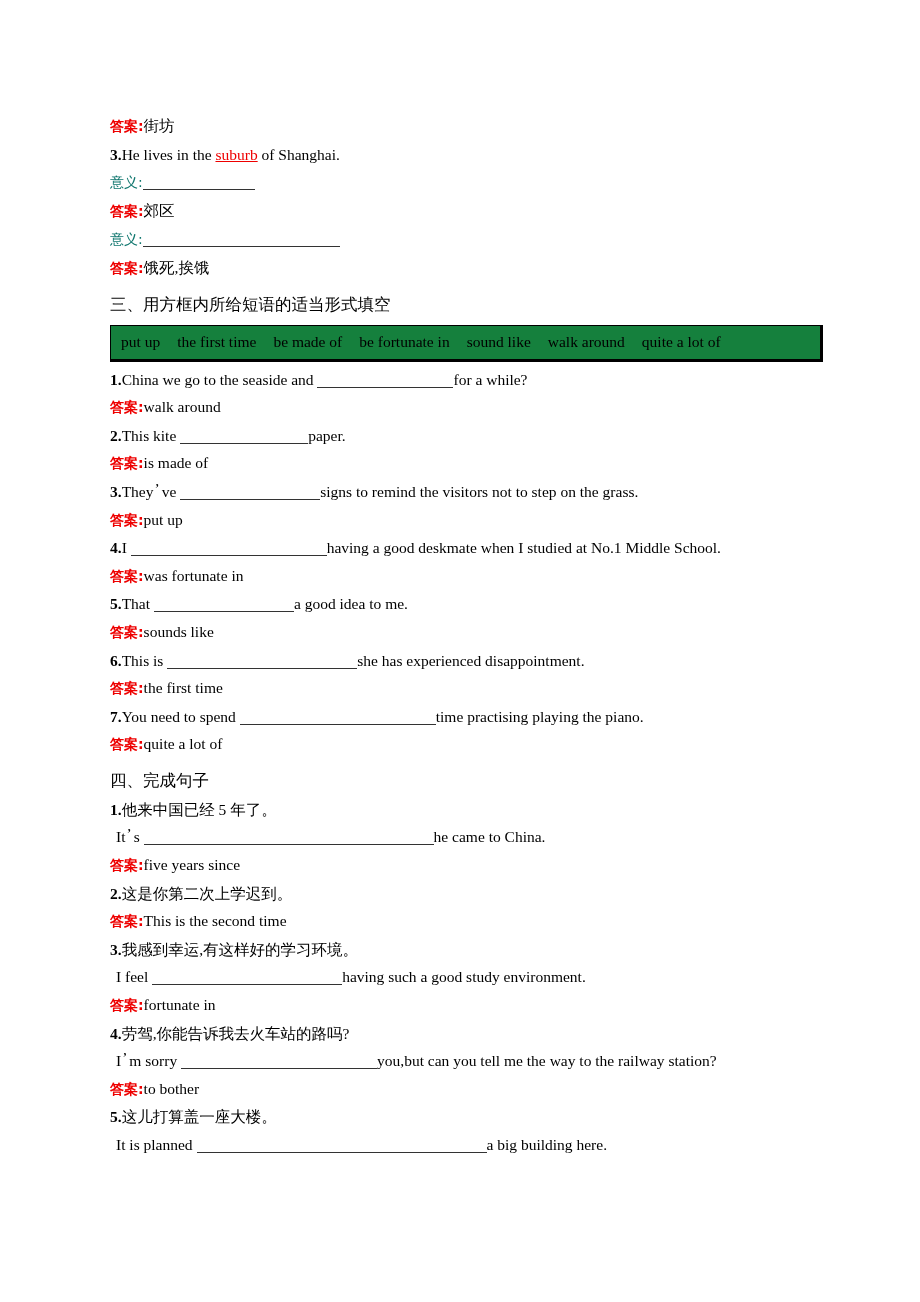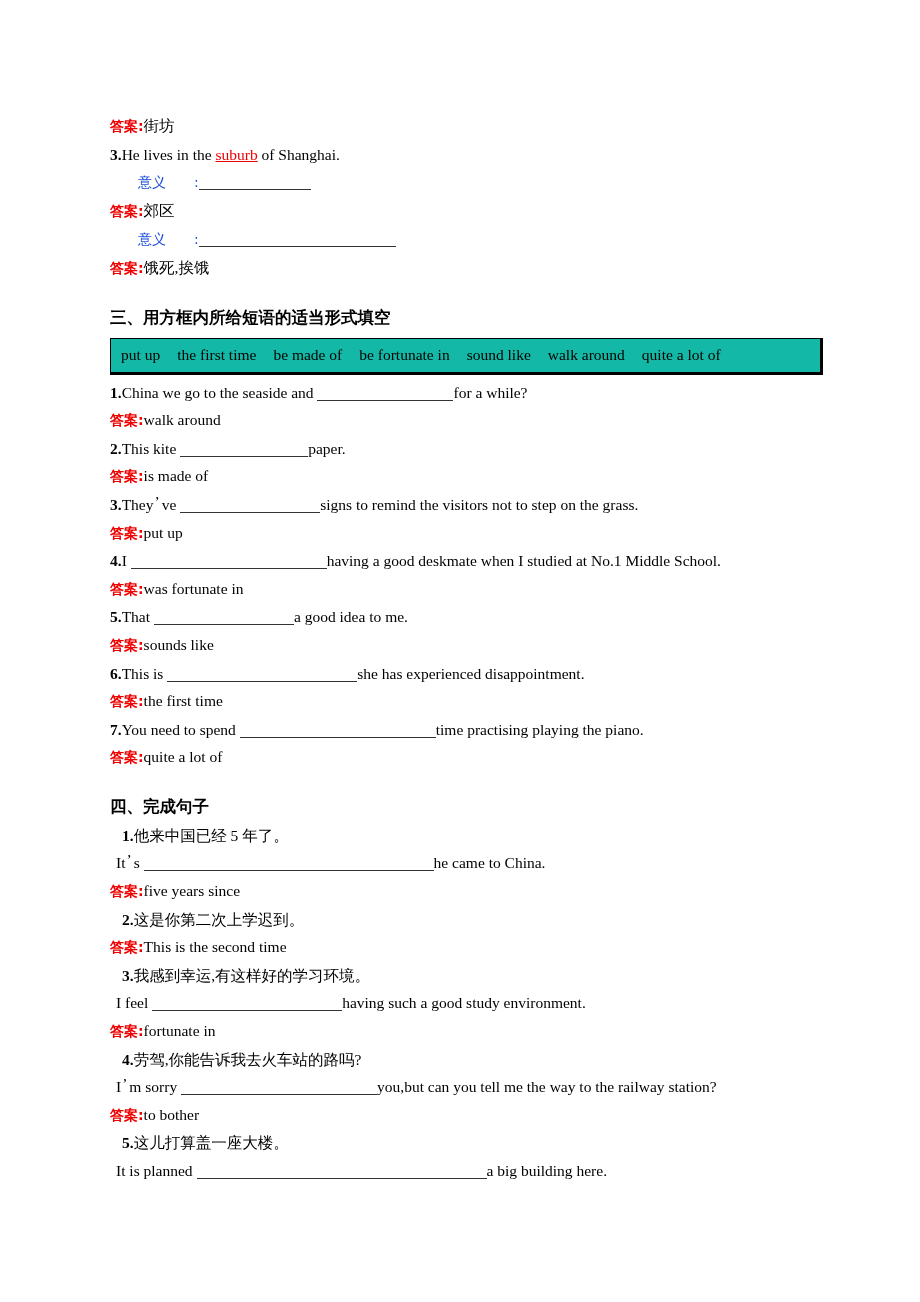--- a/index.html
+++ b/index.html
@@ -34,21 +34,20 @@
 
   
   .line {
     font-size: 15.5px;
     line-height: 27.6px;
     white-space: nowrap;
     letter-spacing: 0;
   }
   .line.cn {
     font-family: "Liberation Serif", "DejaVu Serif", serif;
-    margin-left: 12px;
   }
   .num {
     font-weight: bold;
   }
 
   
   .answer-line {
     font-size: 15.5px;
     line-height: 27.6px;
     white-space: nowrap;
@@ -67,46 +66,45 @@
 
   
   .meaning-line {
     font-size: 15.5px;
     line-height: 27.6px;
     white-space: nowrap;
   }
   .meaning-label {
     font-family: "DejaVu Sans", "Liberation Sans", sans-serif;
     font-size: 14px;
-    color: #1d4ed8;
-    margin-left: 28px;
+    color: #0f766e;
   }
 
   
   .section-heading {
     font-family: "DejaVu Sans", "Liberation Sans", sans-serif;
-    font-weight: bold;
+    font-weight: normal;
     font-size: 16.5px;
     line-height: 30px;
-    margin-top: 20px;
+    margin-top: 7px;
     color: #000000;
     white-space: nowrap;
   }
 
   
   .wordbank {
     margin-top: 5px;
     margin-bottom: 4px;
     width: 713px;
     box-sizing: border-box;
     border-top: 1px solid #000;
     border-left: 1px solid #000;
     border-right: 3px solid #000;
     border-bottom: 3px solid #000;
-    background: #14b8a6;
+    background: #15803d;
     padding: 5px 10px 6px 10px;
   }
   .wordbank-inner {
     font-size: 15.5px;
     line-height: 22px;
     white-space: nowrap;
   }
   .wb-item + .wb-item {
     margin-left: 17px;
   }

